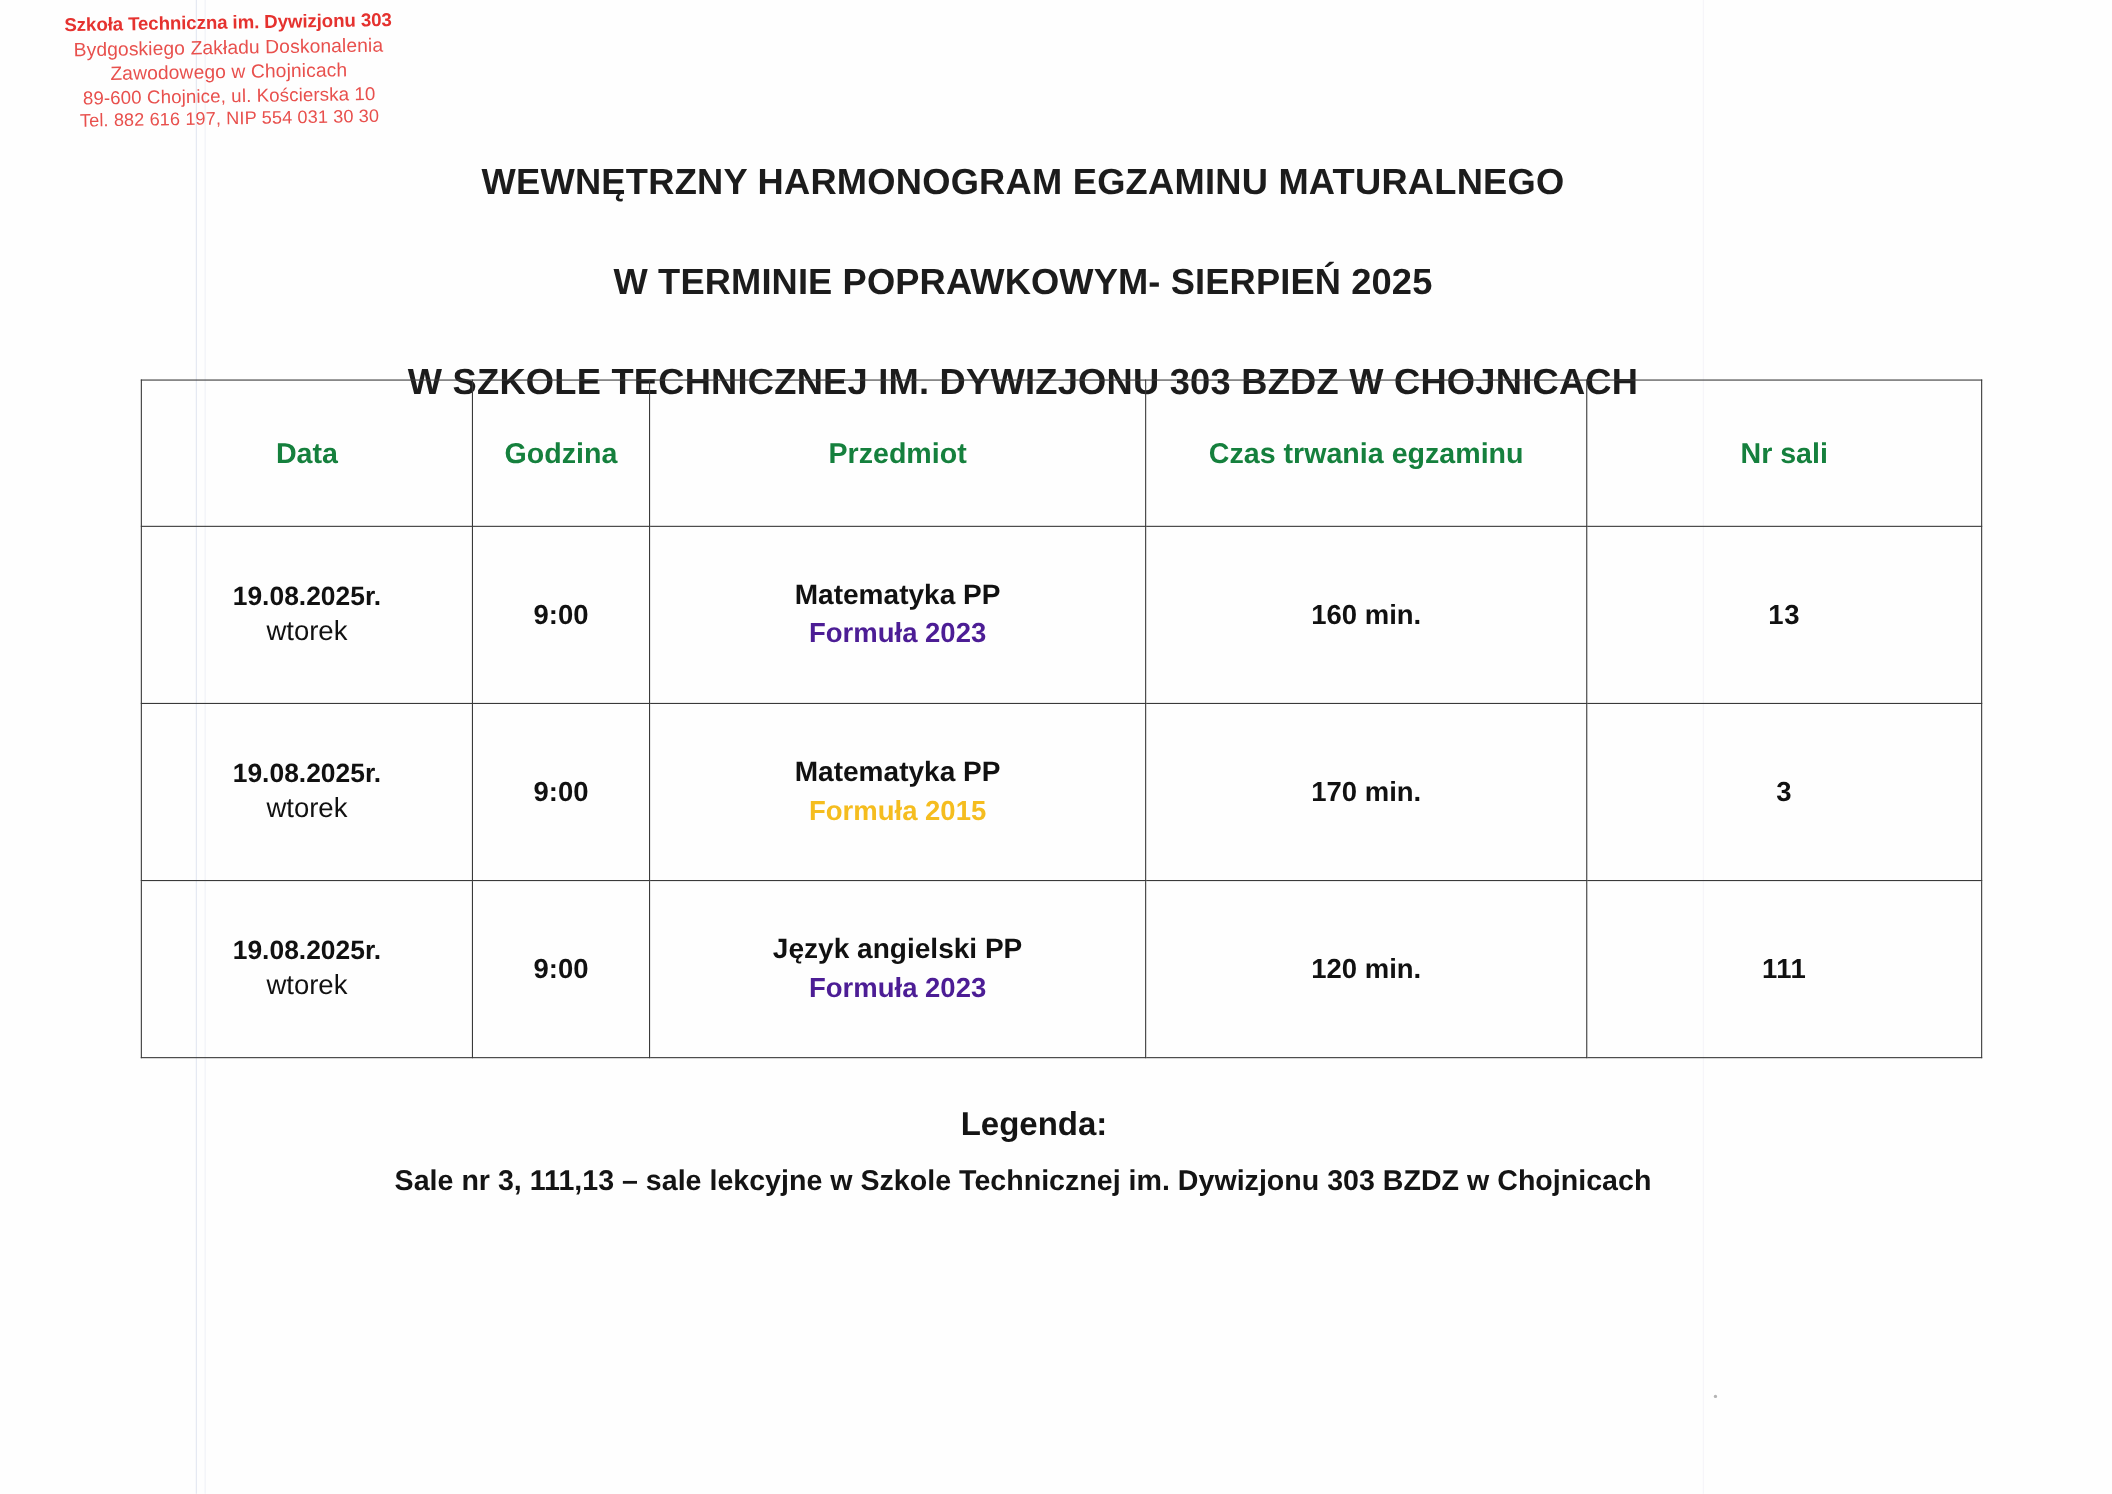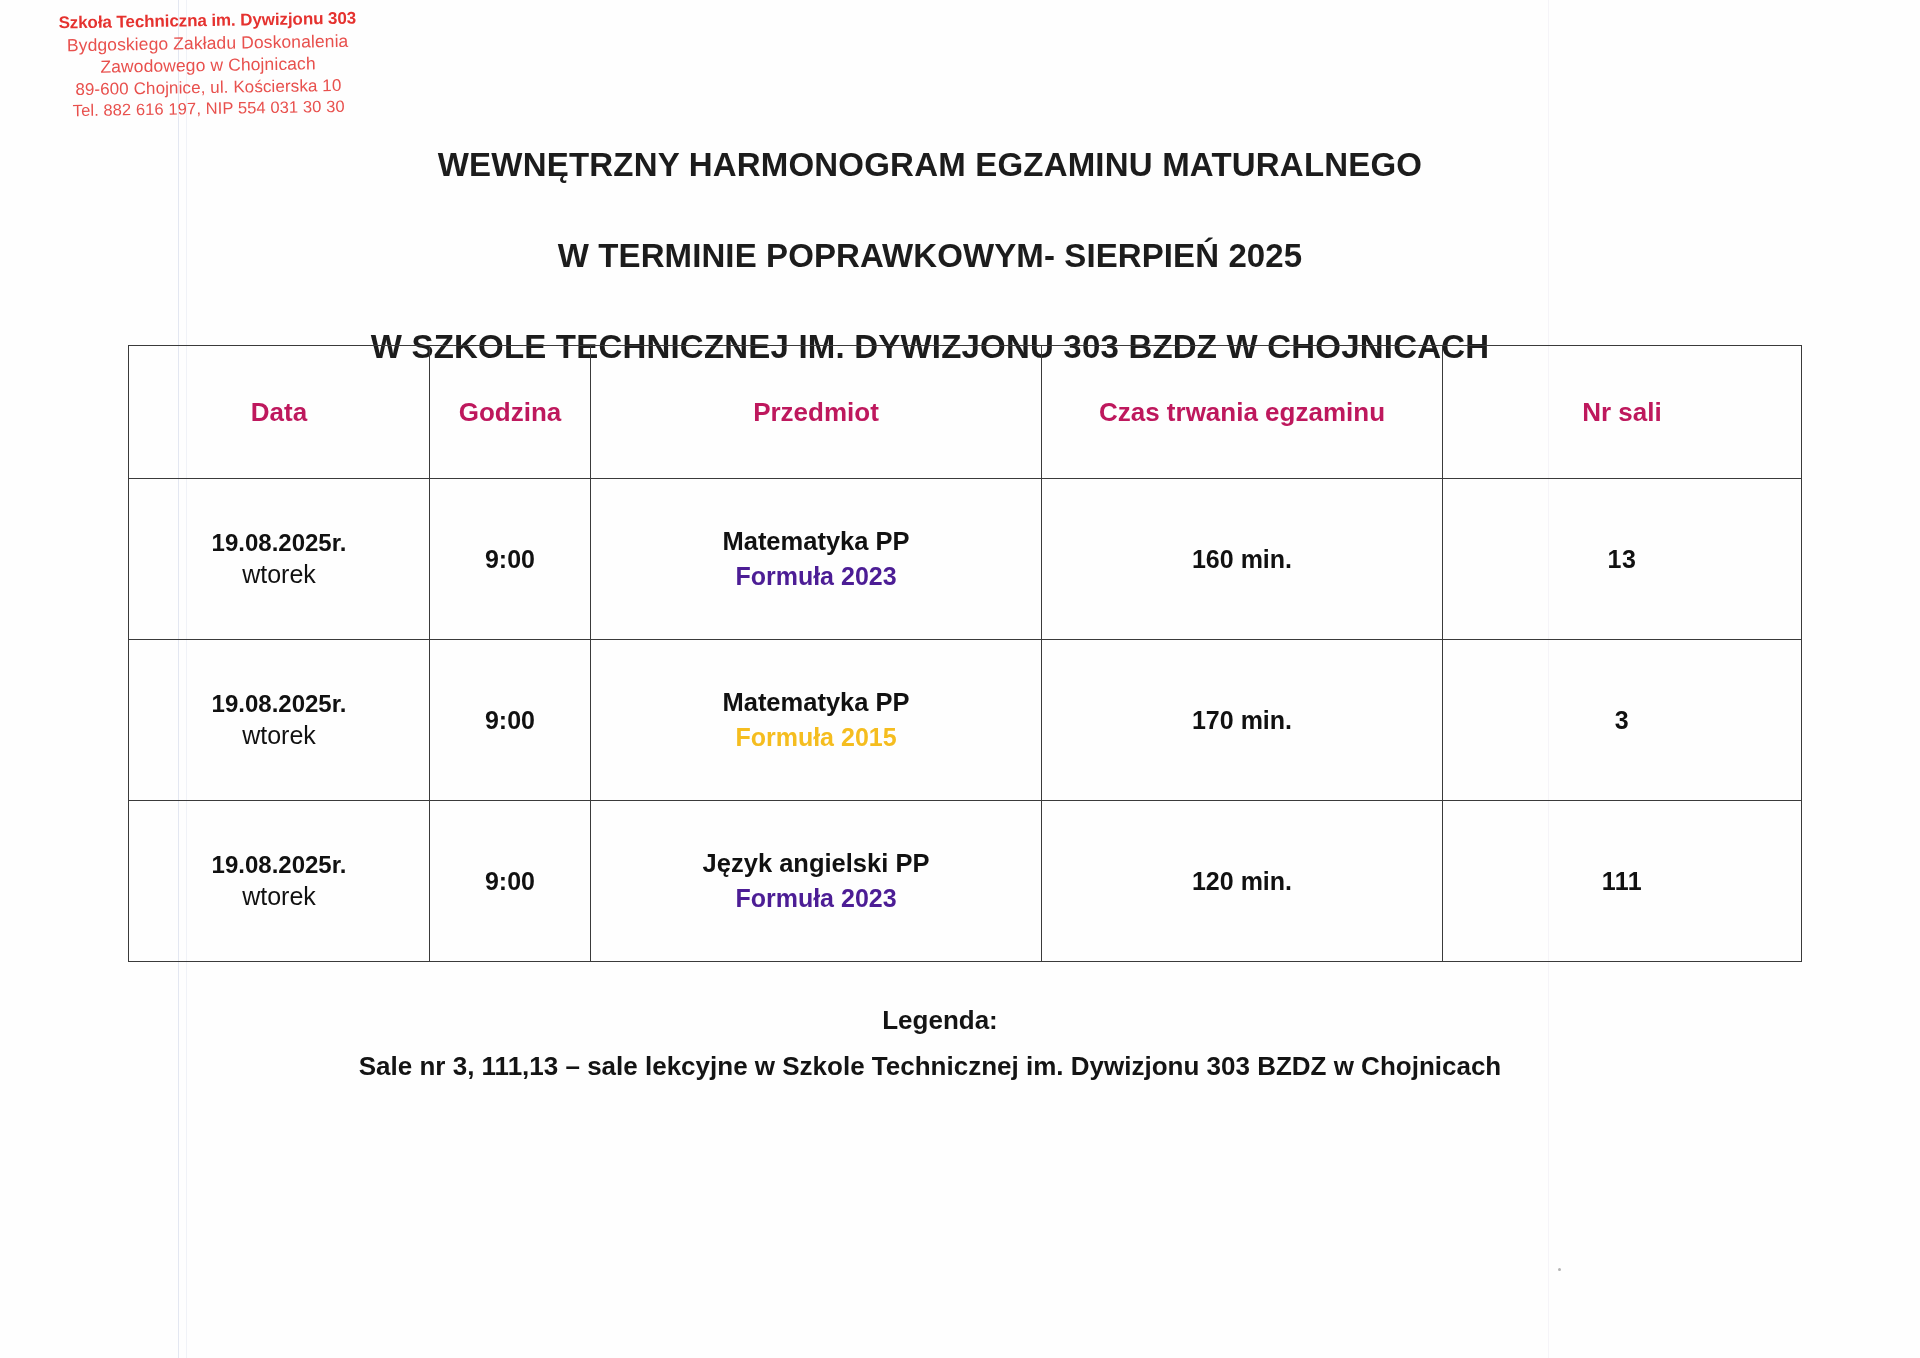--- a/index.html
+++ b/index.html
@@ -107,21 +107,21 @@
   th.col-data    { width: 300px; }
   th.col-godzina { width: 160px; }
   th.col-przed   { width: 450px; }
   th.col-czas    { width: 400px; }
   th.col-sala    { width: 358px; }
 
   table.sched thead th {
     height: 132px;
     font-size: 26px;
     font-weight: bold;
-    color: #be185d;
+    color: #15803d;
   }
   table.sched tbody td {
     height: 160px;
     font-size: 25px;
     font-weight: bold;
     color: #111111;
   }
 
   .cell-date .d1 {
     display: block;
@@ -164,21 +164,21 @@
     position: absolute;
     left: 0;
     top: 1000px;
     width: 1860px;
     text-align: center;
     color: #141414;
   }
   .legend .legend-title {
     display: block;
     font-weight: bold;
-    font-size: 26px;
+    font-size: 30px;
     line-height: 1.55;
     margin-left: 20px;
   }
   .legend .legend-text {
     display: block;
     font-weight: bold;
     font-size: 26px;
     line-height: 1.6;
     margin-top: 6px;
   }

